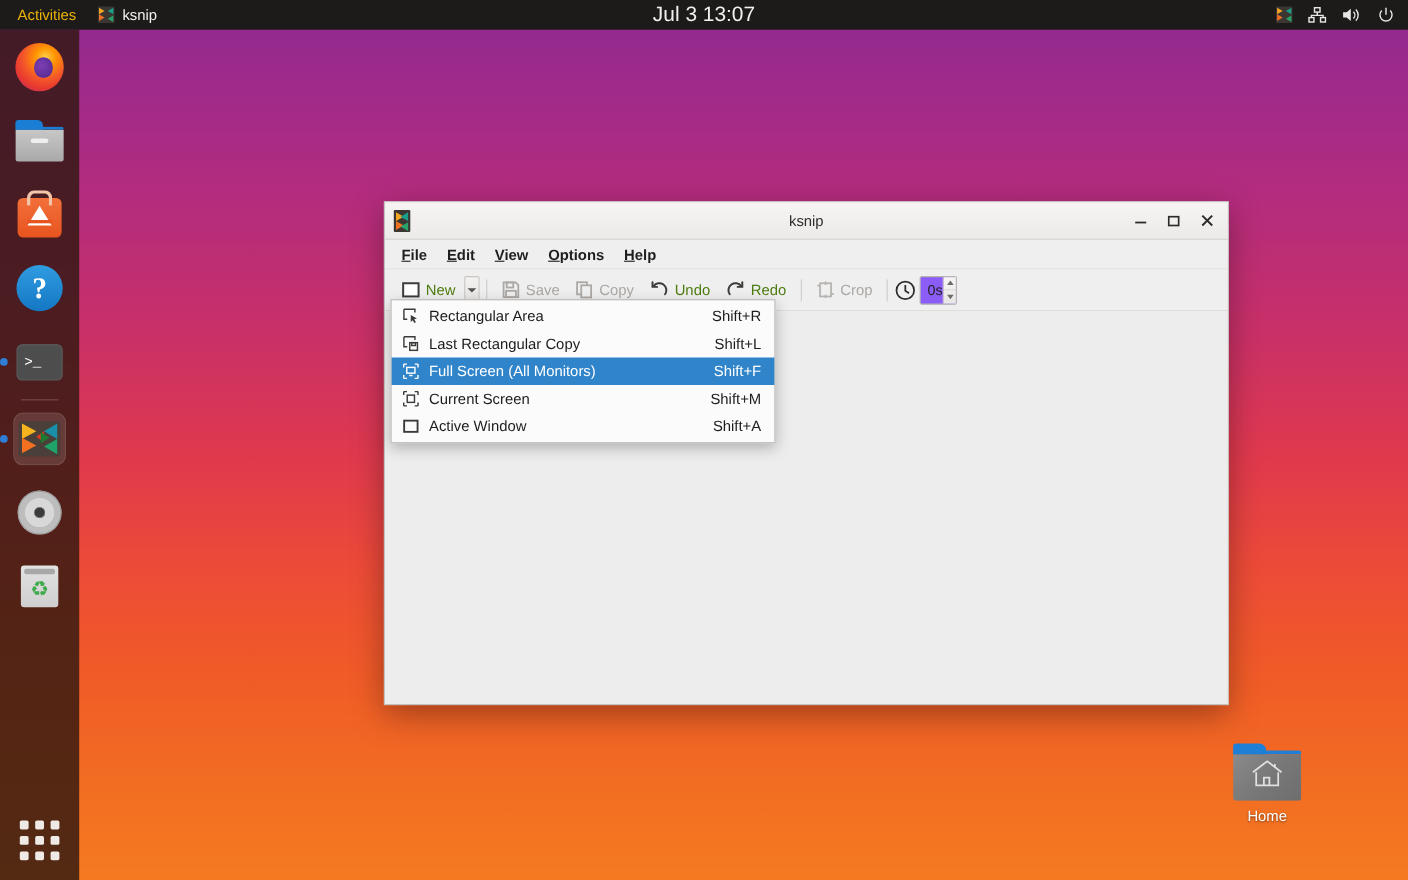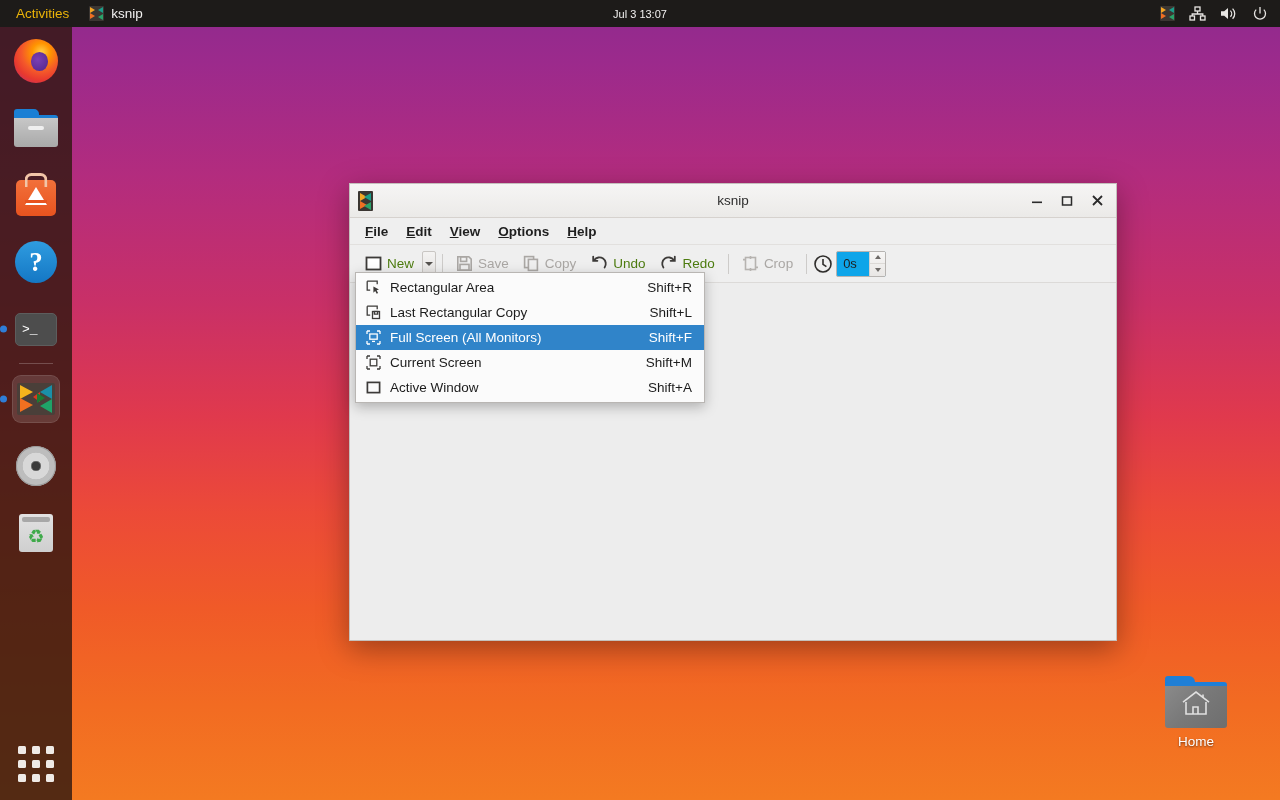--- a/index.html
+++ b/index.html
@@ -57,21 +57,21 @@
     border-left:5px solid #f5a623; border-top:3px solid transparent; border-bottom:3px solid transparent; }
   .km-b { left:1px; top:7px; width:0; height:0;
     border-left:5px solid #f07023; border-top:3px solid transparent; border-bottom:3px solid transparent; }
   .km-c { right:1px; top:1px; width:0; height:0;
     border-right:5px solid #1b9e8a; border-top:3px solid transparent; border-bottom:3px solid transparent; }
   .km-d { right:1px; top:8px; width:0; height:0;
     border-right:5px solid #2aa36a; border-top:3px solid transparent; border-bottom:3px solid transparent; }
 
   #topbar .clock {
     position: absolute; left: 50%; transform: translateX(-50%);
-    font-size: 11px; color: #f2f1f0; white-space: nowrap;
+    font-size: 19px; color: #f2f1f0; white-space: nowrap;
     cursor: pointer;
   }
   #topbar .tray {
     position: absolute; right: 12px; top: 0; height: 100%;
     display: flex; align-items: center; gap: 14px;
   }
   #topbar .tray .ti { cursor: pointer; display: flex; align-items: center; }
 
   
   #dock {
@@ -205,21 +205,21 @@
     content: ""; position: absolute; left: 3px; top: 3px; width: 28px; height: 5px;
     background: #a8a8a8; border-radius: 2px;
   }
   .ic-trash .rec {
     position: absolute; left: 50%; top: 13px; transform: translateX(-50%);
     color: #3faa4a; font-size: 19px; line-height: 1;
   }
 
   
   #home-icon {
-    position: absolute; left: 1156px; top: 676px;
+    position: absolute; left: 1112px; top: 676px;
     width: 80px; height: 88px;
     display: flex; flex-direction: column; align-items: center;
     cursor: pointer;
     z-index: 10;
   }
   #home-icon .folder {
     width: 62px; height: 52px; position: relative;
   }
   #home-icon .folder .tab {
     position: absolute; left: 0; top: 0; width: 30px; height: 10px;
@@ -298,22 +298,22 @@
     border: 1px solid #c9c6c3; border-radius: 2px;
     display: flex; align-items: center; justify-content: center;
     cursor: pointer; margin-left: 1px;
   }
   .tb-arrow span {
     width: 0; height: 0; border-left: 4px solid transparent; border-right: 4px solid transparent;
     border-top: 4px solid #55524f;
   }
   .spin {
     display: flex; align-items: stretch;
-    border: 1px solid #b7b4b1; background: #0ea5e9; border-radius: 2px;
-    height: 26px; width: 50px; margin-left: 3px;
+    border: 1px solid #b7b4b1; background: #8b5cf6; border-radius: 2px;
+    height: 26px; width: 34px; margin-left: 3px;
   }
   .spin .val {
     flex: 1; display: flex; align-items: center; padding-left: 6px;
     font-size: 13px; color: #1f1f1f;
   }
   .spin .btns {
     width: 16px; display: flex; flex-direction: column;
     border-left: 1px solid #d4d1ce; background: linear-gradient(180deg,#f7f6f5,#e9e7e5);
   }
   .spin .btns b {

